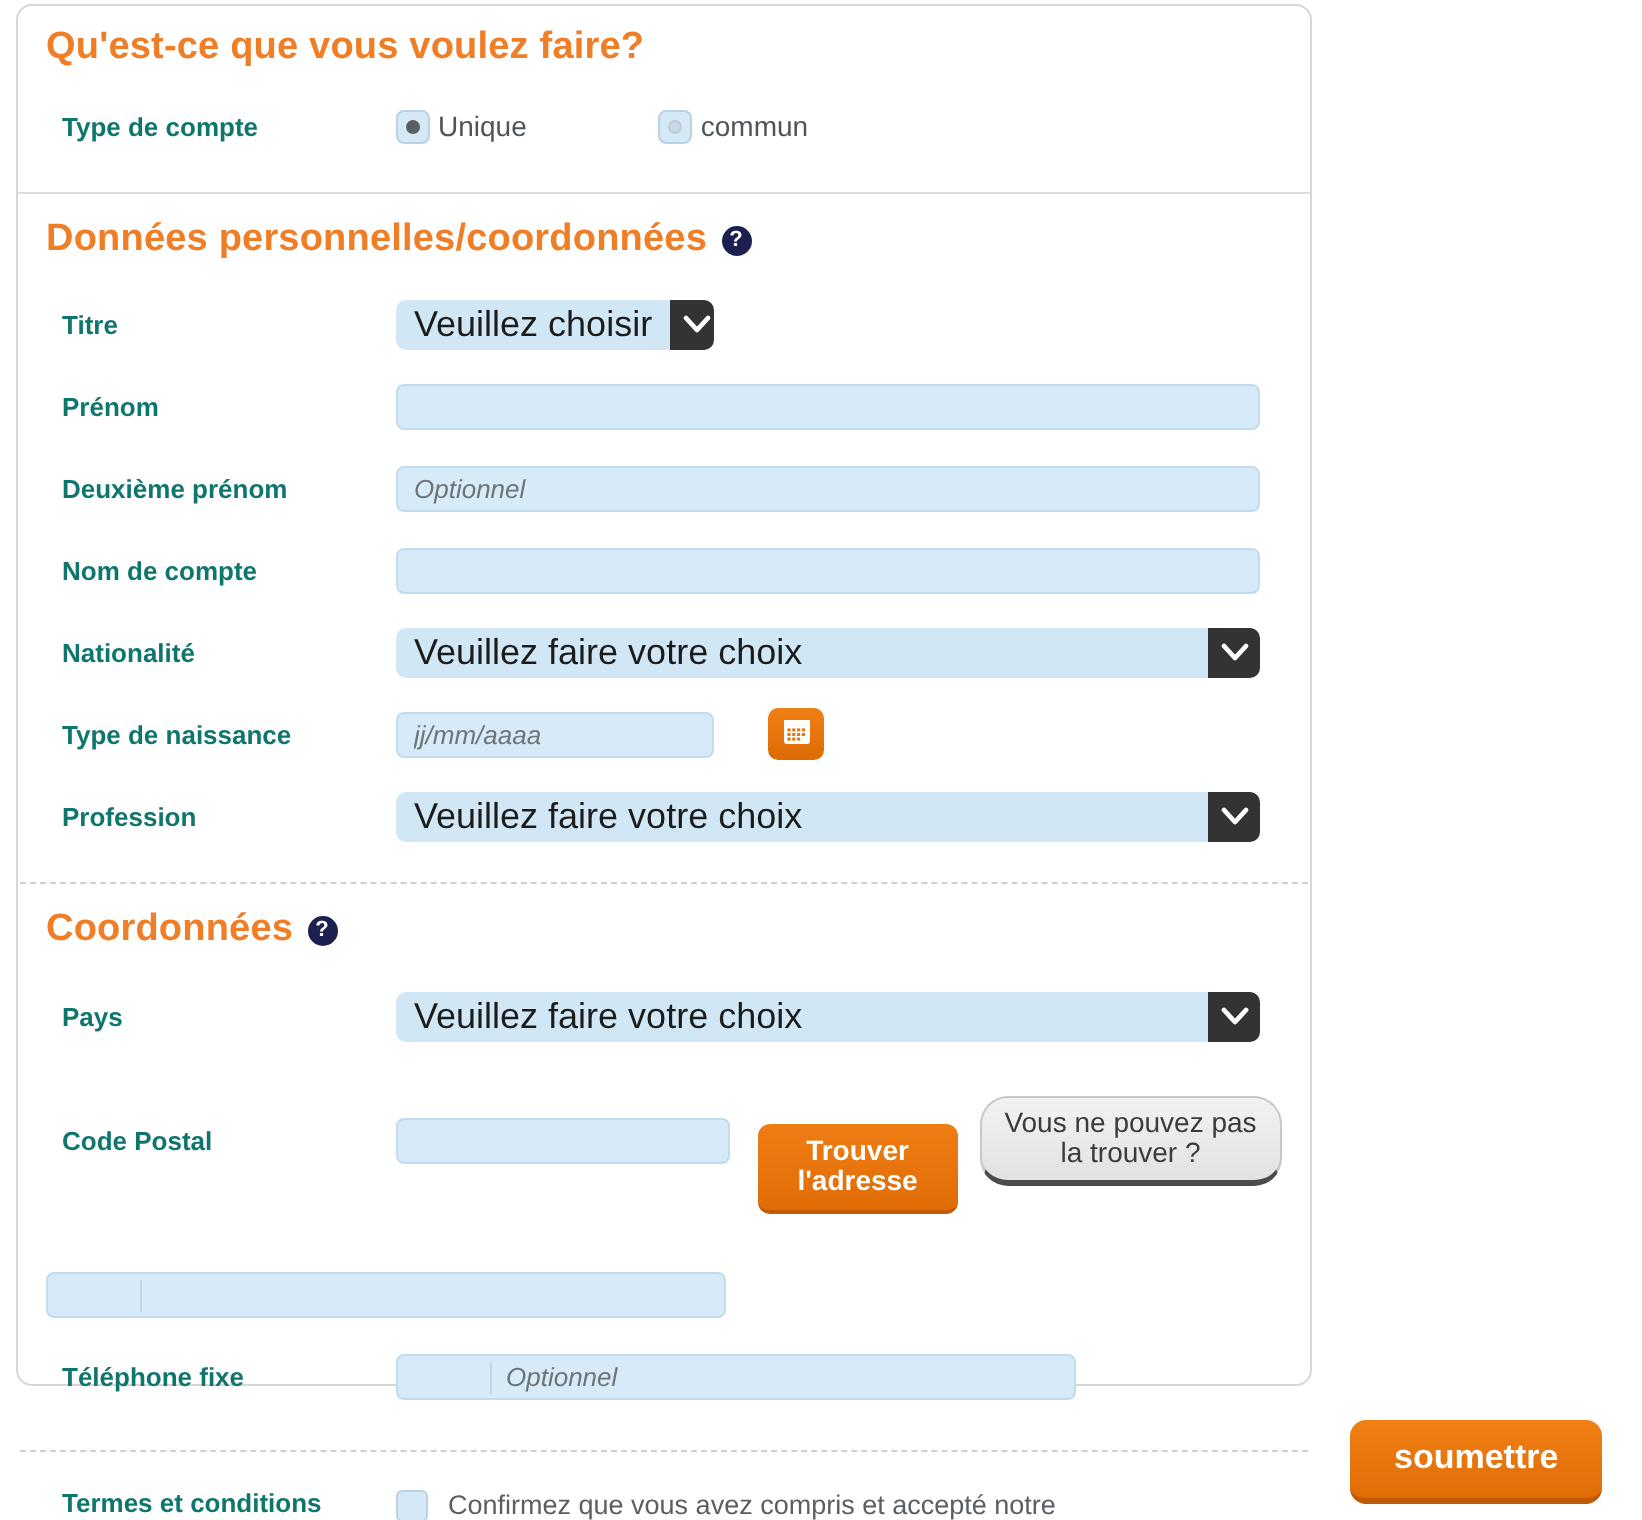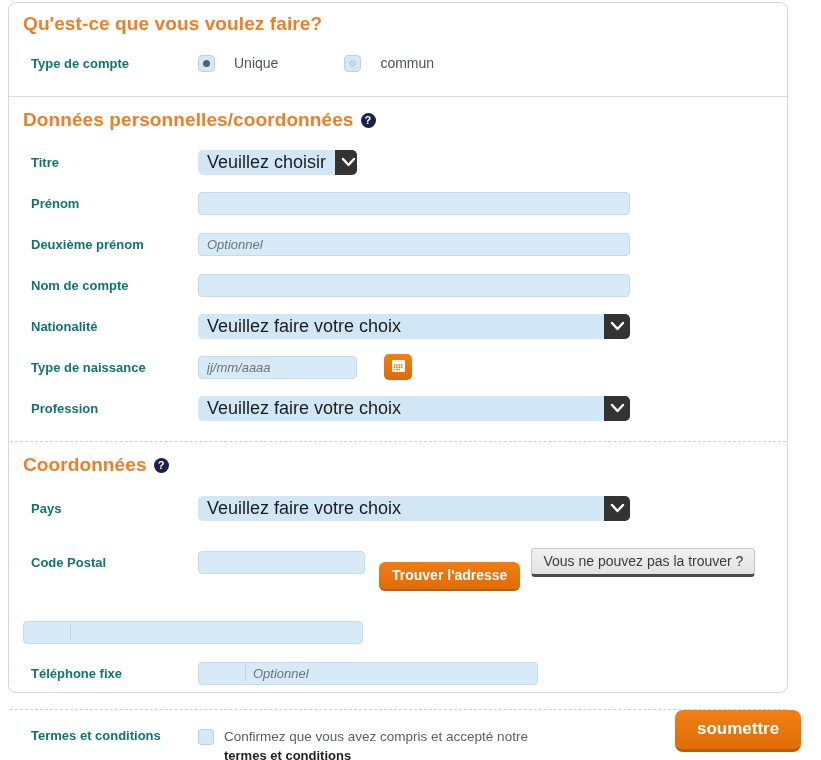--- a/index.html
+++ b/index.html
@@ -15,21 +15,21 @@
     color: #555a5e;
     overflow: hidden;
     position: relative;
   }
 
   
   .form-card {
     position: absolute;
     left: 8px;
     top: 2px;
-    width: 780px;
+    width: 648px;
     height: 691px;
     box-sizing: border-box;
     border: 1px solid #d6d6d6;
     border-radius: 8px;
     background: #ffffff;
   }
 
   .section {
     position: relative;
     padding: 0 14px;
@@ -157,21 +157,21 @@
   }
   .sel .sel-arrow svg { display: block; }
   .sel.small { width: 159px; }
   .sel.large { width: 432px; }
 
   
   .radio-group { display: flex; align-items: center; }
   .radio-item {
     display: flex;
     align-items: center;
-    gap: 19px;
+    gap: 4px;
     cursor: pointer;
     margin-right: 66px;
   }
   .radio-box {
     width: 17px;
     height: 17px;
     border-radius: 4px;
     background: #d5e8f5;
     border: 1px solid #b9d3e4;
     display: flex;
@@ -218,21 +218,21 @@
     font-weight: bold;
     font-size: 14px;
     padding: 6px 13px 6px 13px;
     cursor: pointer;
     line-height: 1.1;
   }
   .btn-grey {
     background: linear-gradient(to bottom, #f2f2f2, #e2e2e2);
     border: 1px solid #c8c8c8;
     border-bottom: 3px solid #4b4b4b;
-    border-radius: 4px;
+    border-radius: 14px;
     color: #3b3b3b;
     font-family: "Liberation Sans", sans-serif;
     font-size: 14px;
     padding: 5px 11px;
     cursor: pointer;
     line-height: 1.1;
   }
   .btn-submit {
     position: absolute;
     left: 675px;

